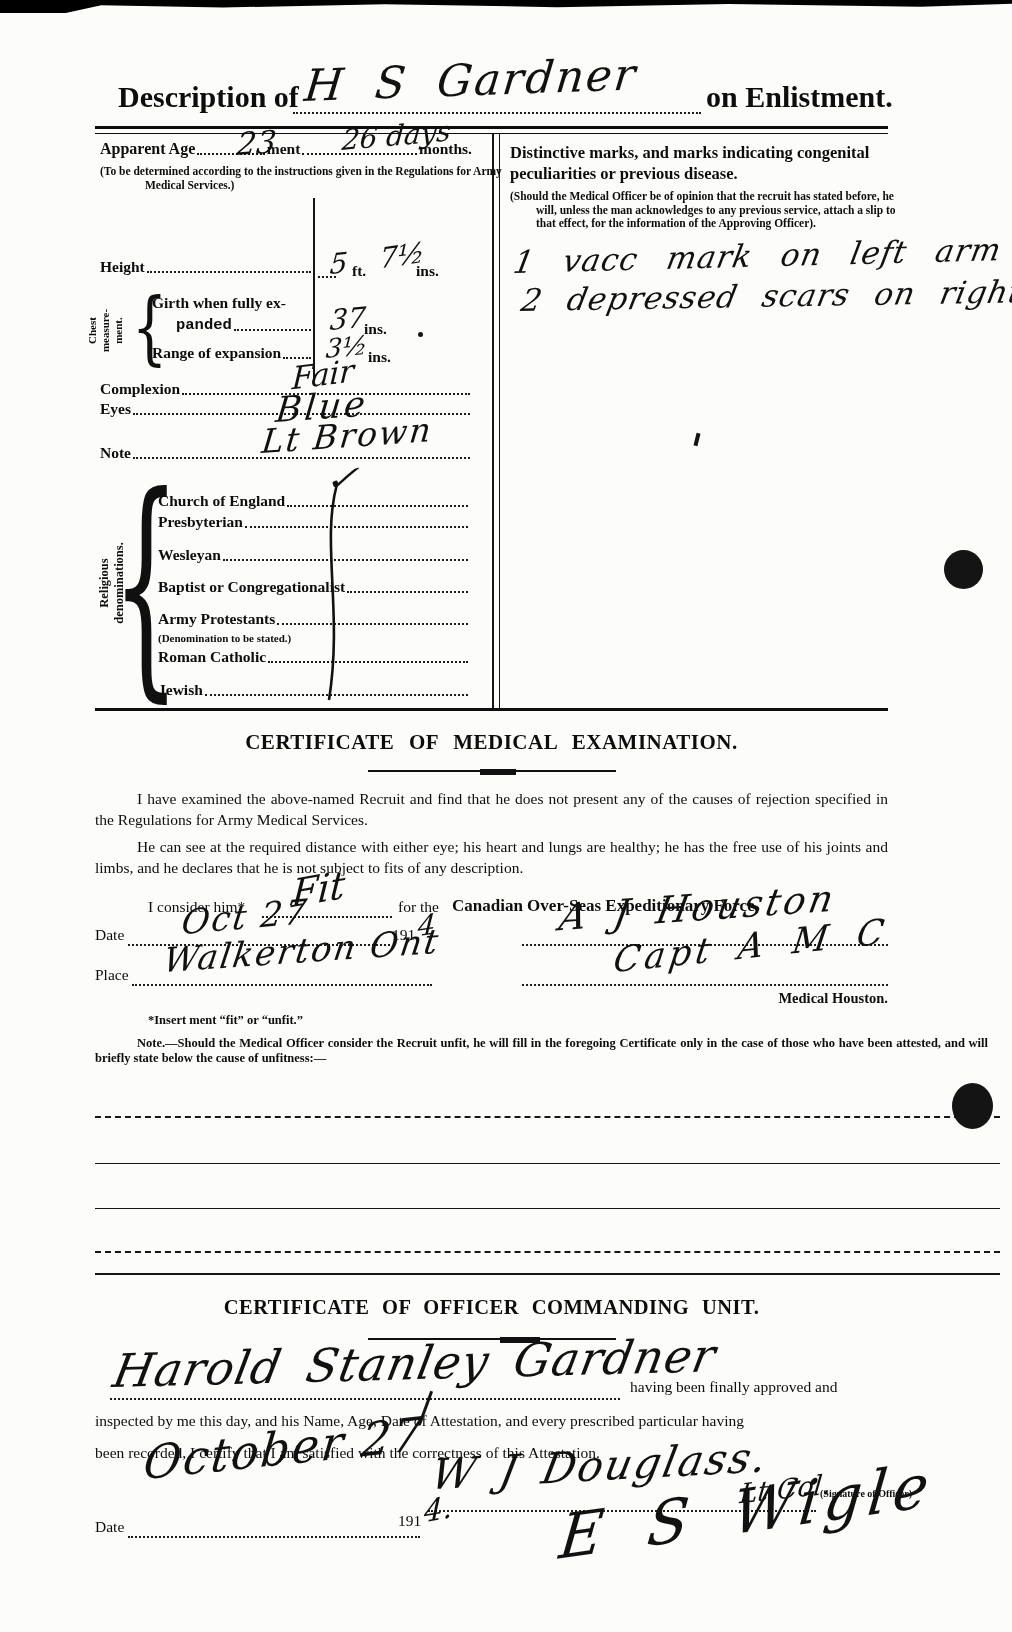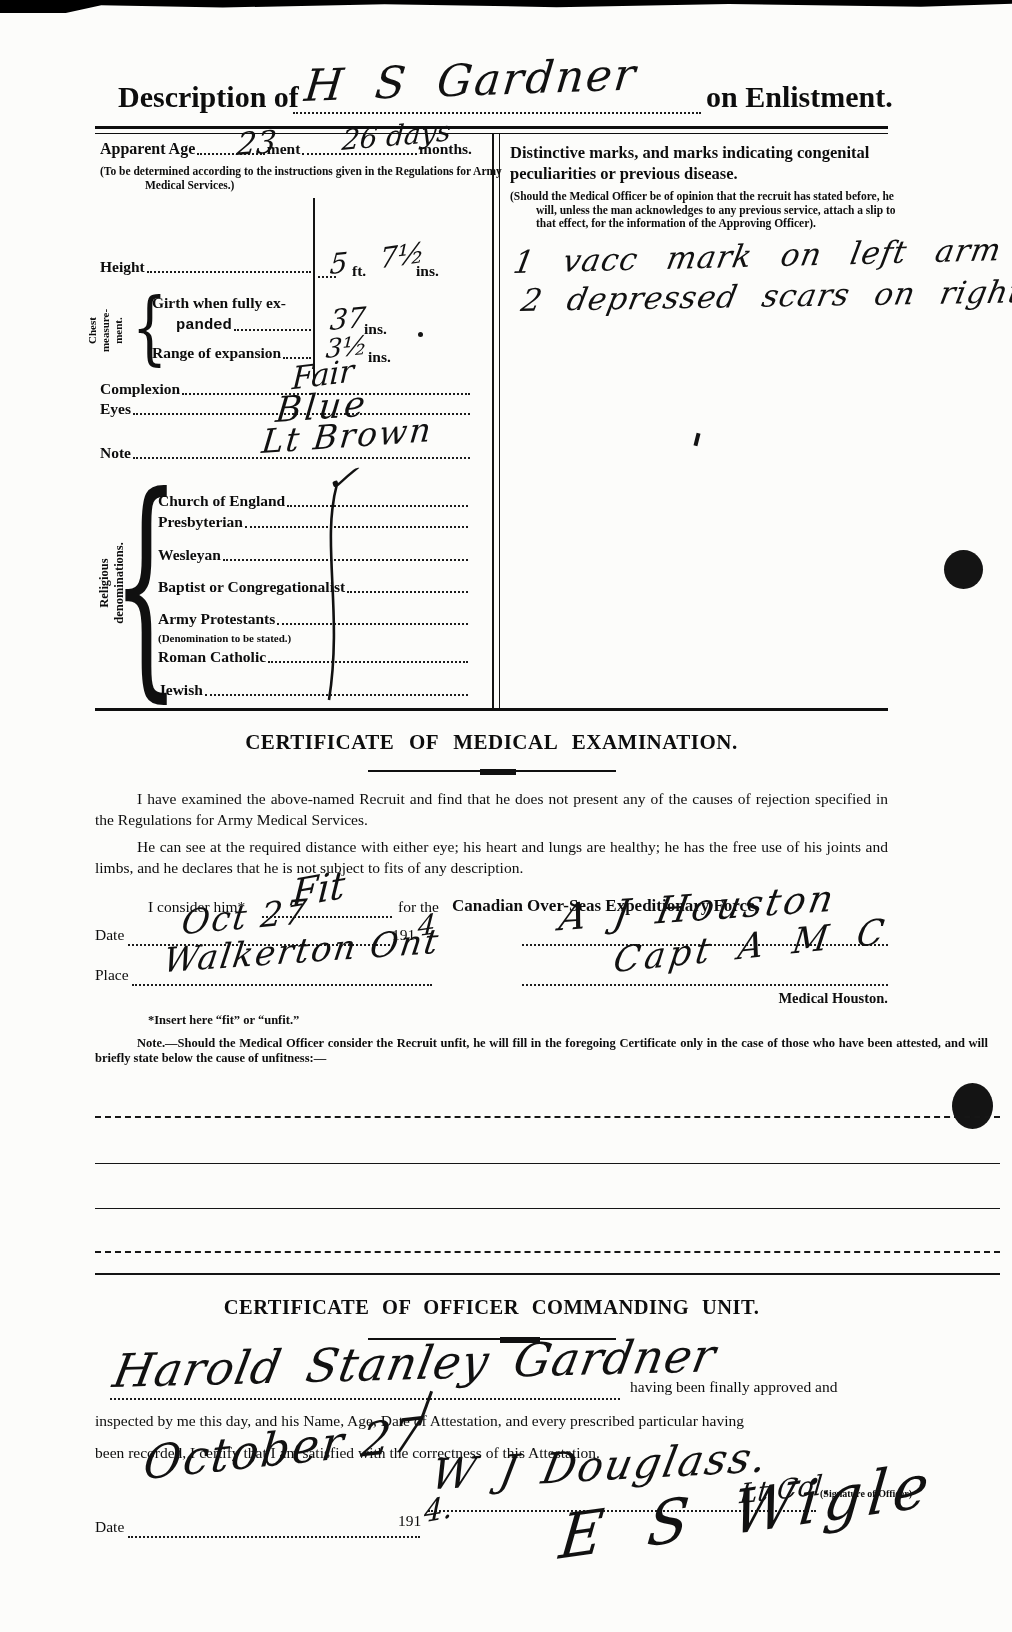--- a/index.html
+++ b/index.html
@@ -187,21 +187,21 @@
 <div class="abs dots" style="left:522px;top:930px;width:366px;height:14px;"></div>
 <div class="abs hw" style="left:560px;top:896px;font-size:37px;letter-spacing:3px;word-spacing:10px;transform:rotate(-4deg) skewX(-14deg);">A J Houston</div>
 
 <div class="abs print" style="left:95px;top:966px;font-size:15.5px;">Place</div>
 <div class="abs dots" style="left:132px;top:970px;width:300px;height:14px;"></div>
 <div class="abs hw" style="left:164px;top:940px;font-size:34px;letter-spacing:2px;transform:rotate(-4deg) skewX(-12deg);">Walkerton Ont</div>
 <div class="abs dots" style="left:522px;top:970px;width:366px;height:14px;"></div>
 <div class="abs hw" style="left:614px;top:940px;font-size:35px;letter-spacing:4px;word-spacing:10px;transform:rotate(-6deg) skewX(-14deg);">Capt A M C</div>
 <div class="abs print b" style="left:660px;top:990px;width:228px;text-align:right;font-size:14.5px;">Medical Houston.</div>
 
-<div class="abs print b" style="left:148px;top:1013px;font-size:12.5px;">*Insert here “fit” or “unfit.”</div>
+<div class="abs print b" style="left:148px;top:1013px;font-size:12.5px;">*Insert ment “fit” or “unfit.”</div>
 <div class="abs print b just" style="left:95px;top:1036px;width:893px;font-size:12.5px;line-height:15px;text-indent:42px;">Note.—Should the Medical Officer consider the Recruit unfit, he will fill in the foregoing Certificate only in the case of those who have been attested, and will briefly state below the cause of unfitness:—</div>
 
 <div class="abs dash" style="left:95px;top:1114px;width:905px;height:2px;"></div>
 <div class="abs solidline" style="left:95px;top:1161px;width:905px;height:2px;"></div>
 <div class="abs solidline" style="left:95px;top:1206px;width:905px;height:2px;"></div>
 <div class="abs dash" style="left:95px;top:1249px;width:905px;height:2px;"></div>
 <div class="abs" style="left:95px;top:1273px;width:905px;height:2px;background:#141414;"></div>
 
 <div class="abs print b" style="left:95px;top:1296px;width:793px;text-align:center;font-size:20.5px;word-spacing:7px;letter-spacing:.5px;">CERTIFICATE OF OFFICER COMMANDING UNIT.</div>
 <div class="abs divider-line" style="left:368px;top:1336px;width:248px;">

